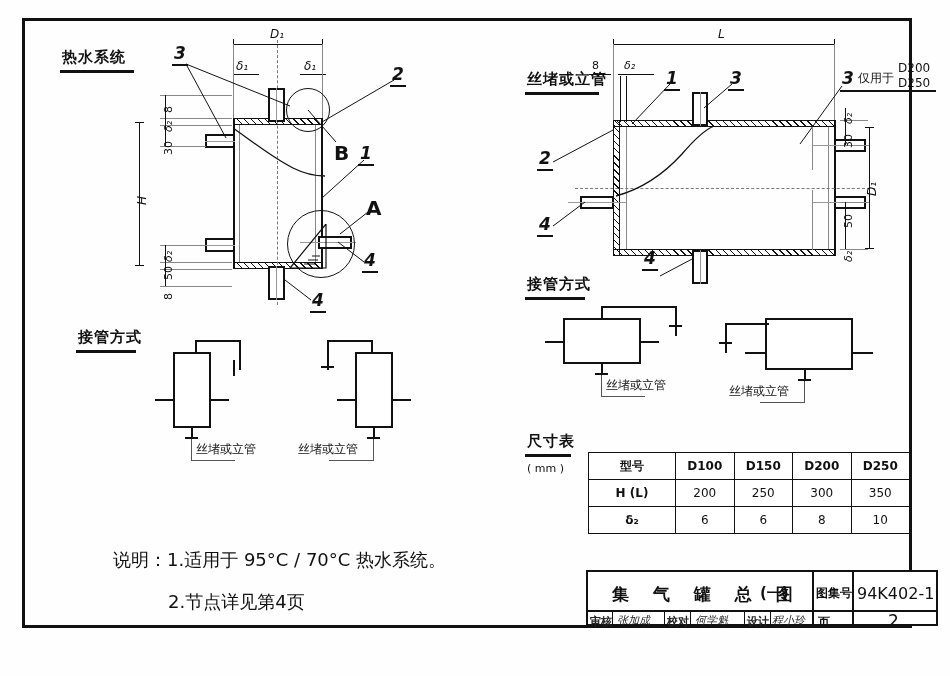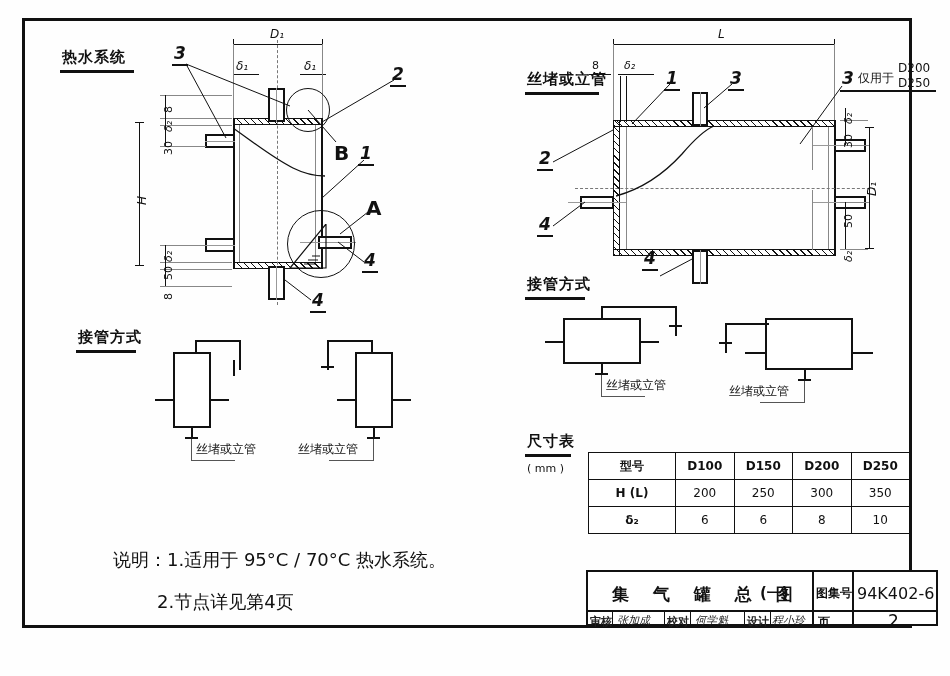--- a/index.html
+++ b/index.html
@@ -217,21 +217,21 @@
     <div class="ln hl2" style="left:367px;top:437px;width:13px;"></div>
     <div class="ln vl" style="left:373px;top:439px;height:22px;background:#555;"></div>
     <div class="ln hl" style="left:329px;top:460px;width:44px;background:#555;"></div>
     <div class="t" style="left:298px;top:443px;font-size:12px;">丝堵或立管</div>
   </div>
 
   <div>
     <div class="note" style="left:113px;top:548px;">
       <span>说明：</span><span>1.适用于 95°C / 70°C 热水系统。</span>
     </div>
-    <div class="note" style="left:157px;top:590px;text-align:center;">2.节点详见第4页</div>
+    <div class="note" style="left:168px;top:590px;text-align:center;">2.节点详见第4页</div>
   </div>
 
   <div>
 
     <div class="t hdr" style="left:527px;top:72px;">丝堵或立管</div>
     <div class="hdr-ul" style="left:525px;top:92px;width:74px;"></div>
 
     <div class="ln hl" style="left:613px;top:44px;width:222px;"></div>
     <div class="tick" style="left:613px;top:39px;"></div>
     <div class="tick" style="left:834px;top:39px;"></div>
@@ -400,21 +400,21 @@
 
     <div class="ln vl2" style="left:812px;top:570px;height:56px;"></div>
     <div class="ln vl2" style="left:852px;top:570px;height:56px;"></div>
 
     <div class="ln hl2" style="left:586px;top:610px;width:352px;"></div>
 
     <div class="tb-main" style="left:612px;top:583px;">集 气 罐 总 图</div>
     <div class="tb-main" style="left:760px;top:584px;letter-spacing:0;font-size:15px;">(一)</div>
 
     <div class="tb-lbl" style="left:816px;top:585px;">图集号</div>
-    <div class="tb-num" style="left:857px;top:584px;">94K402-6</div>
+    <div class="tb-num" style="left:857px;top:584px;">94K402-1</div>
 
     <div class="tb-lbl" style="left:818px;top:614px;">页</div>
     <div class="tb-pg" style="left:888px;top:611px;">2</div>
 
     <div class="ln vl" style="left:612px;top:610px;height:16px;"></div>
     <div class="ln vl" style="left:664px;top:610px;height:16px;"></div>
     <div class="ln vl" style="left:690px;top:610px;height:16px;"></div>
     <div class="ln vl" style="left:744px;top:610px;height:16px;"></div>
     <div class="ln vl" style="left:770px;top:610px;height:16px;"></div>
 

